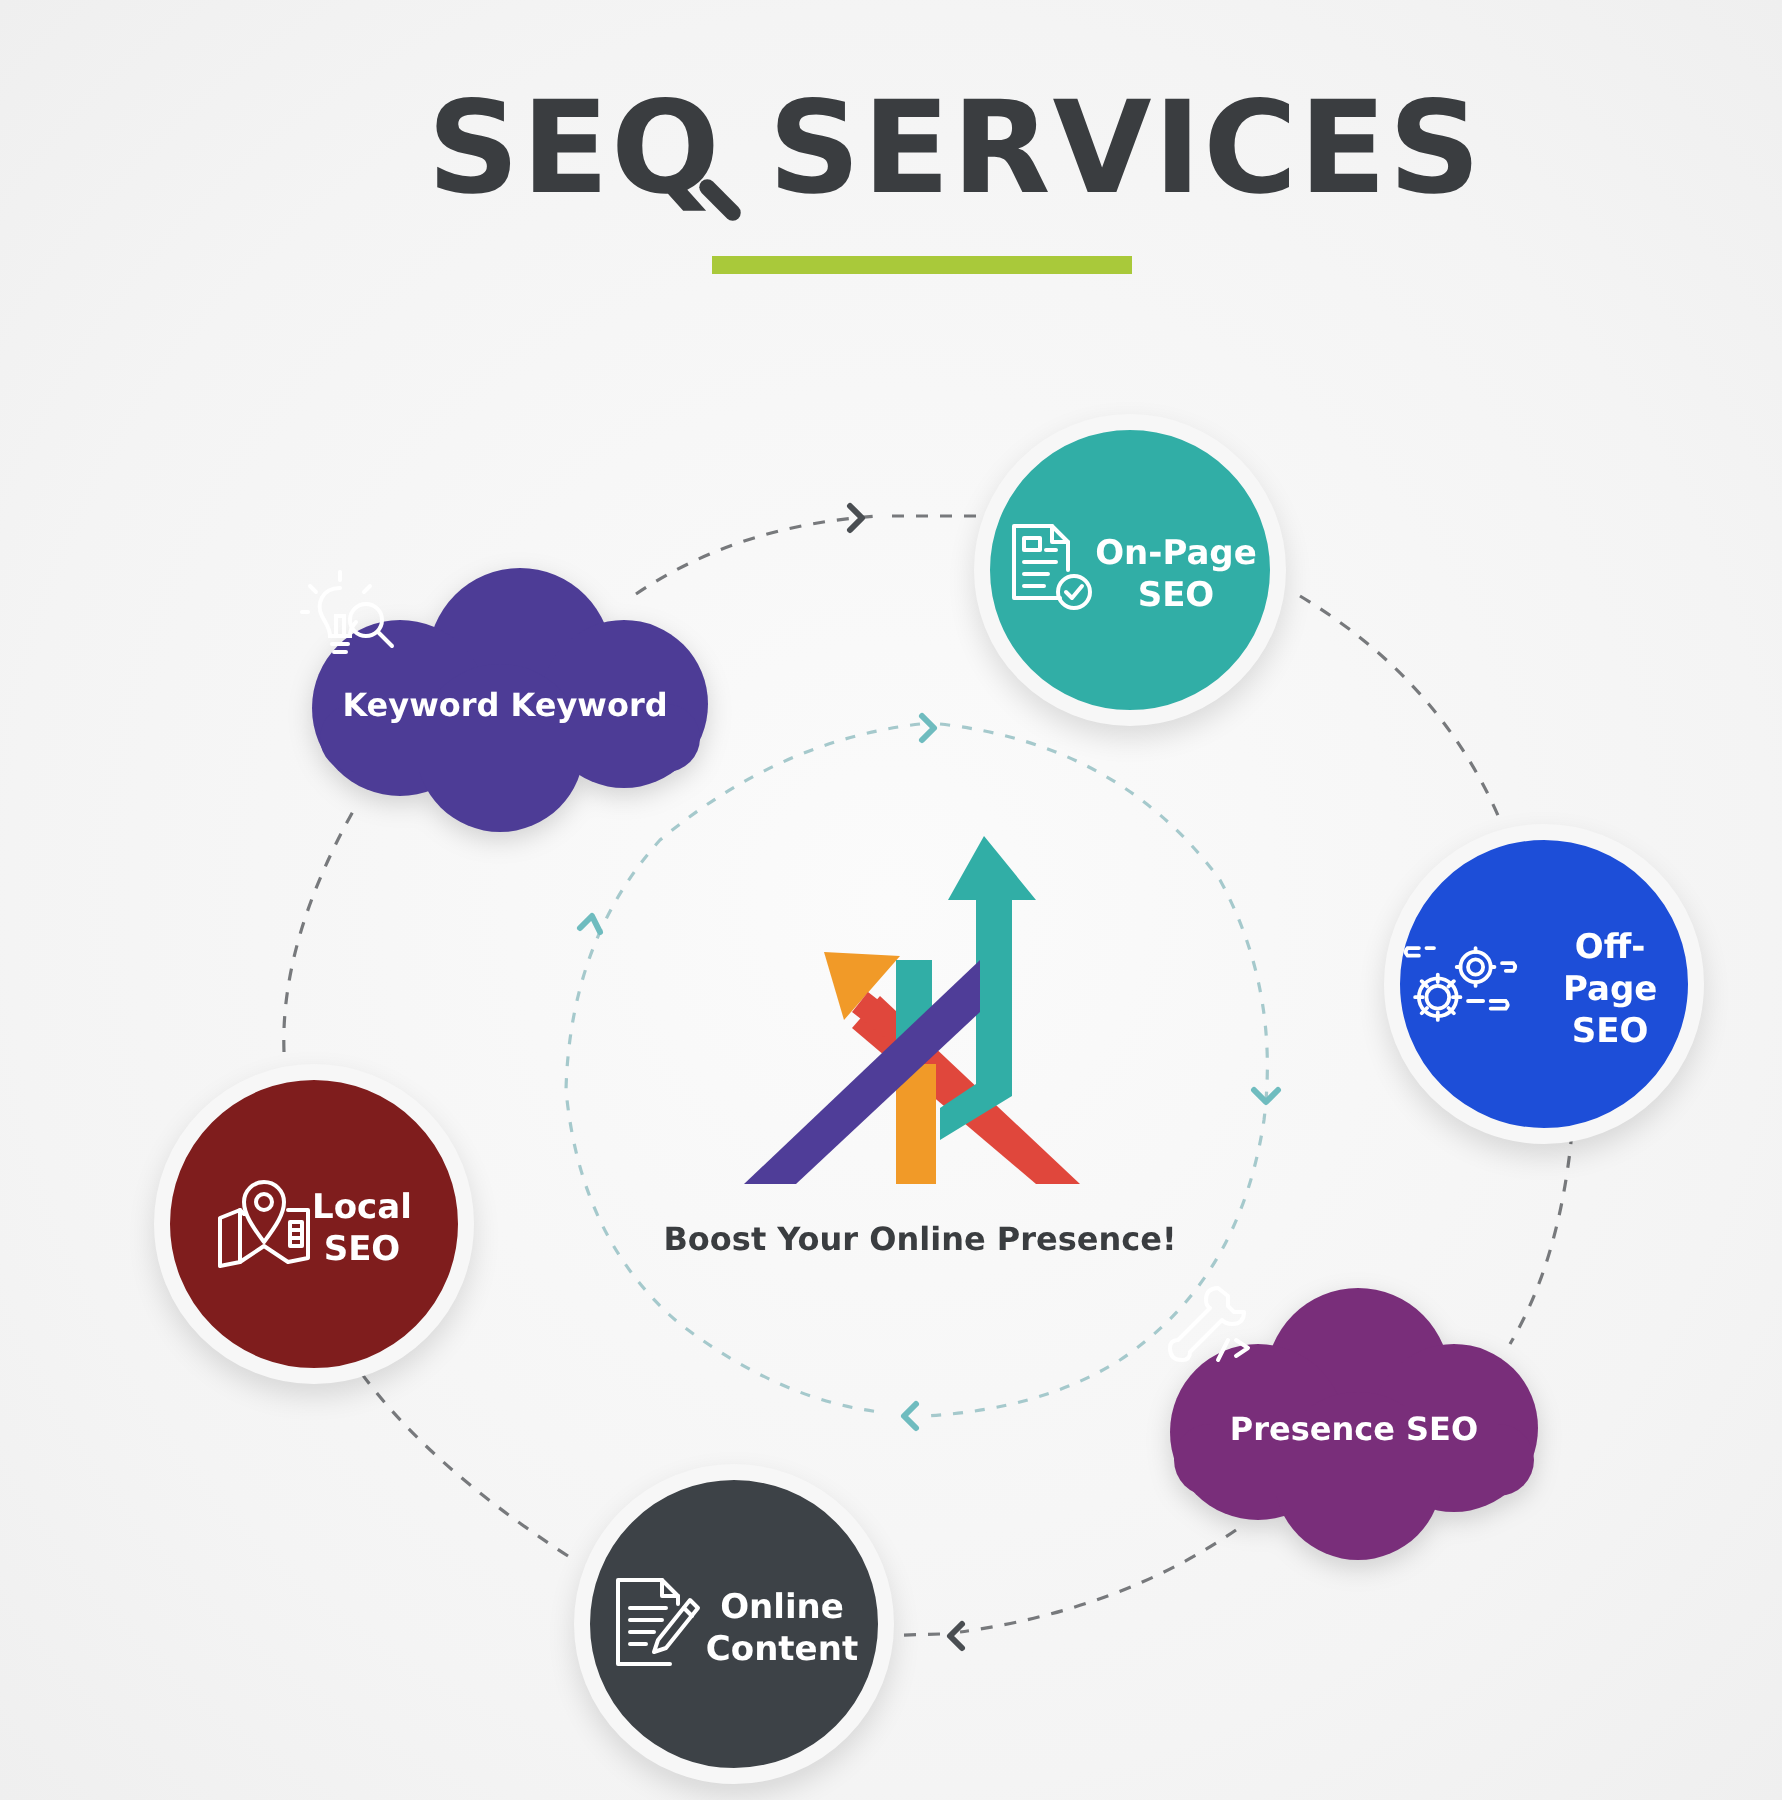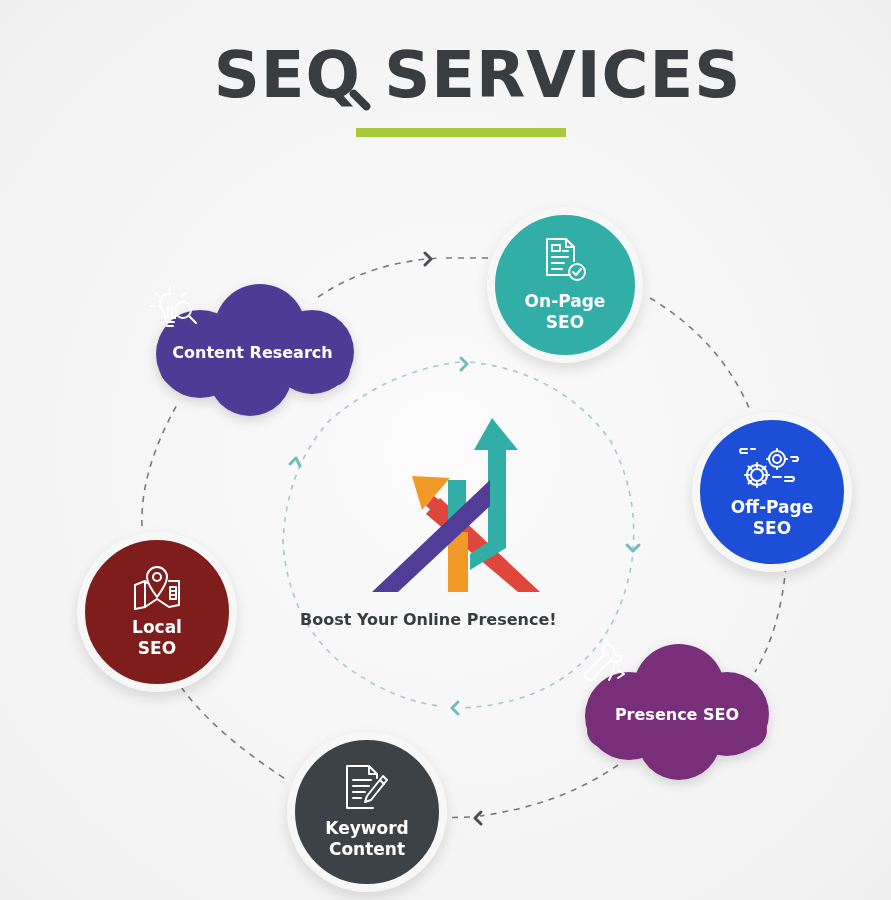--- a/index.html
+++ b/index.html
@@ -18,38 +18,38 @@
   .title .q-wrap { position: relative; display: inline-block; }
   .title .q-tail {
     position: absolute; width: 26px; height: 8px; background: #3a3d40; border-radius: 4px;
     right: -12px; bottom: 6px; transform: rotate(45deg);
   }
   .underline {
     position: absolute; left: 356px; top: 128px; width: 210px; height: 9px;
   }
   svg.rings { position: absolute; left: 0; top: 0; }
   .node {
-    position: absolute; display: flex; flex-direction: column; align-items: center; justify-content: center;
+    position: absolute; display: flex; align-items: center; justify-content: center;
     color: #fff; text-align: center; font-weight: 700;
   }
   .circle-node {
     border-radius: 50%; border: 8px solid #f7f7f7;
     box-shadow: 0 6px 14px rgba(0,0,0,0.12);
     box-sizing: content-box;
   }
   .node .label { font-size: 17px; line-height: 21px; margin-top: 6px; font-family: "DejaVu Sans", sans-serif; }
   .cloud { position: absolute; }
   .cloud svg { position: absolute; left: 0; top: 0; overflow: visible; }
   .cloud .inner {
     position: absolute; left: 0; top: 0; width: 100%; height: 100%;
     display: flex; flex-direction: column; align-items: center; justify-content: center; color: #fff;
   }
   .cloud .label { font-size: 16px; font-weight: 700; font-family: "DejaVu Sans", sans-serif; margin-top: 6px; }
   .center-tag {
-    position: absolute; left: 300px; width: 320px; top: 610px; 
+    position: absolute; left: 300px; width: 320px; top: 610px; text-align: center;
     font-size: 16px; font-weight: 700; color: #3a3d40; font-family: "DejaVu Sans", sans-serif;
   }
   .center-logo { position: absolute; left: 360px; top: 410px; }
 </style>
 </head>
 <body>
 
 <div class="title">
   <span>SE</span><span class="q-wrap"><span>Q</span><span class="q-tail"></span></span><span> SERVICES</span>
 </div>
@@ -97,21 +97,21 @@
   </svg>
   <div class="inner">
     <svg width="60" height="48" viewBox="0 0 60 48" fill="none" stroke="#fff" stroke-width="2" stroke-linecap="round">
       <path d="M 20 8 L 20 4 M 8 14 L 5 11 M 32 14 L 35 11 M 4 24 L 1 24"></path>
       <path d="M 20 12 C 11 12 8 20 11 26 C 13 30 15 32 15 36 L 25 36 C 25 33 26 31 28 29"></path>
       <path d="M 16 40 L 24 40 M 17 44 L 23 44"></path>
       <path d="M 18 36 L 18 26 L 22 26 L 22 36"></path>
       <circle cx="33" cy="28" r="8"></circle>
       <path d="M 39 34 L 46 41"></path>
     </svg>
-    <div class="label">Content Research</div>
+    <div class="label">Keyword Keyword</div>
   </div>
 </div>
 
 <div class="node circle-node" style="left:487px;top:207px;width:140px;height:140px;background:#31aea6;">
   <svg width="46" height="48" viewBox="0 0 46 48" fill="none" stroke="#fff" stroke-width="2" stroke-linecap="round" stroke-linejoin="round">
     <path d="M 28 38 L 5 38 L 5 2 L 24 2 L 32 10 L 32 24"></path>
     <path d="M 24 2 L 24 10 L 32 10"></path>
     <rect x="10" y="8" width="8" height="6"></rect>
     <path d="M 21 14 L 26 14 M 10 20 L 26 20 M 10 26 L 22 26 M 10 32 L 20 32"></path>
     <circle cx="35" cy="35" r="8"></circle>
@@ -163,21 +163,21 @@
 
 <div class="node circle-node" style="left:287px;top:732px;width:144px;height:144px;background:#3d4247;">
   <svg width="48" height="48" viewBox="0 0 48 48" fill="none" stroke="#fff" stroke-width="2" stroke-linecap="round" stroke-linejoin="round">
     <path d="M 30 44 L 4 44 L 4 2 L 26 2 L 34 10 L 34 14"></path>
     <path d="M 26 2 L 26 10 L 34 10"></path>
     <path d="M 10 16 L 28 16 M 10 22 L 26 22 M 10 28 L 22 28 M 10 34 L 18 34"></path>
     <path d="M 40 12 L 44 16 L 28 36 L 22 38 L 24 32 Z"></path>
     <path d="M 37 16 L 41 20"></path>
   </svg>
   <div class="label">
-    <div>Keyword</div>
+    <div>Online</div>
     <div>Content</div>
   </div>
 </div>
 
 <div class="node circle-node" style="left:77px;top:532px;width:144px;height:144px;background:#7f1d1d;">
   <svg width="48" height="46" viewBox="0 0 48 46" fill="none" stroke="#fff" stroke-width="2" stroke-linecap="round" stroke-linejoin="round">
     <path d="M 2 20 L 12 16 L 12 42 L 2 44 Z"></path>
     <path d="M 12 16 L 14 18 M 12 42 L 24 34 L 36 42 L 46 40 L 46 16 L 36 16"></path>
     <path d="M 24 32 C 18 24 14 18 14 12 A 10 10 0 0 1 34 12 C 34 18 30 24 24 32 Z"></path>
     <circle cx="24" cy="12" r="4"></circle>

